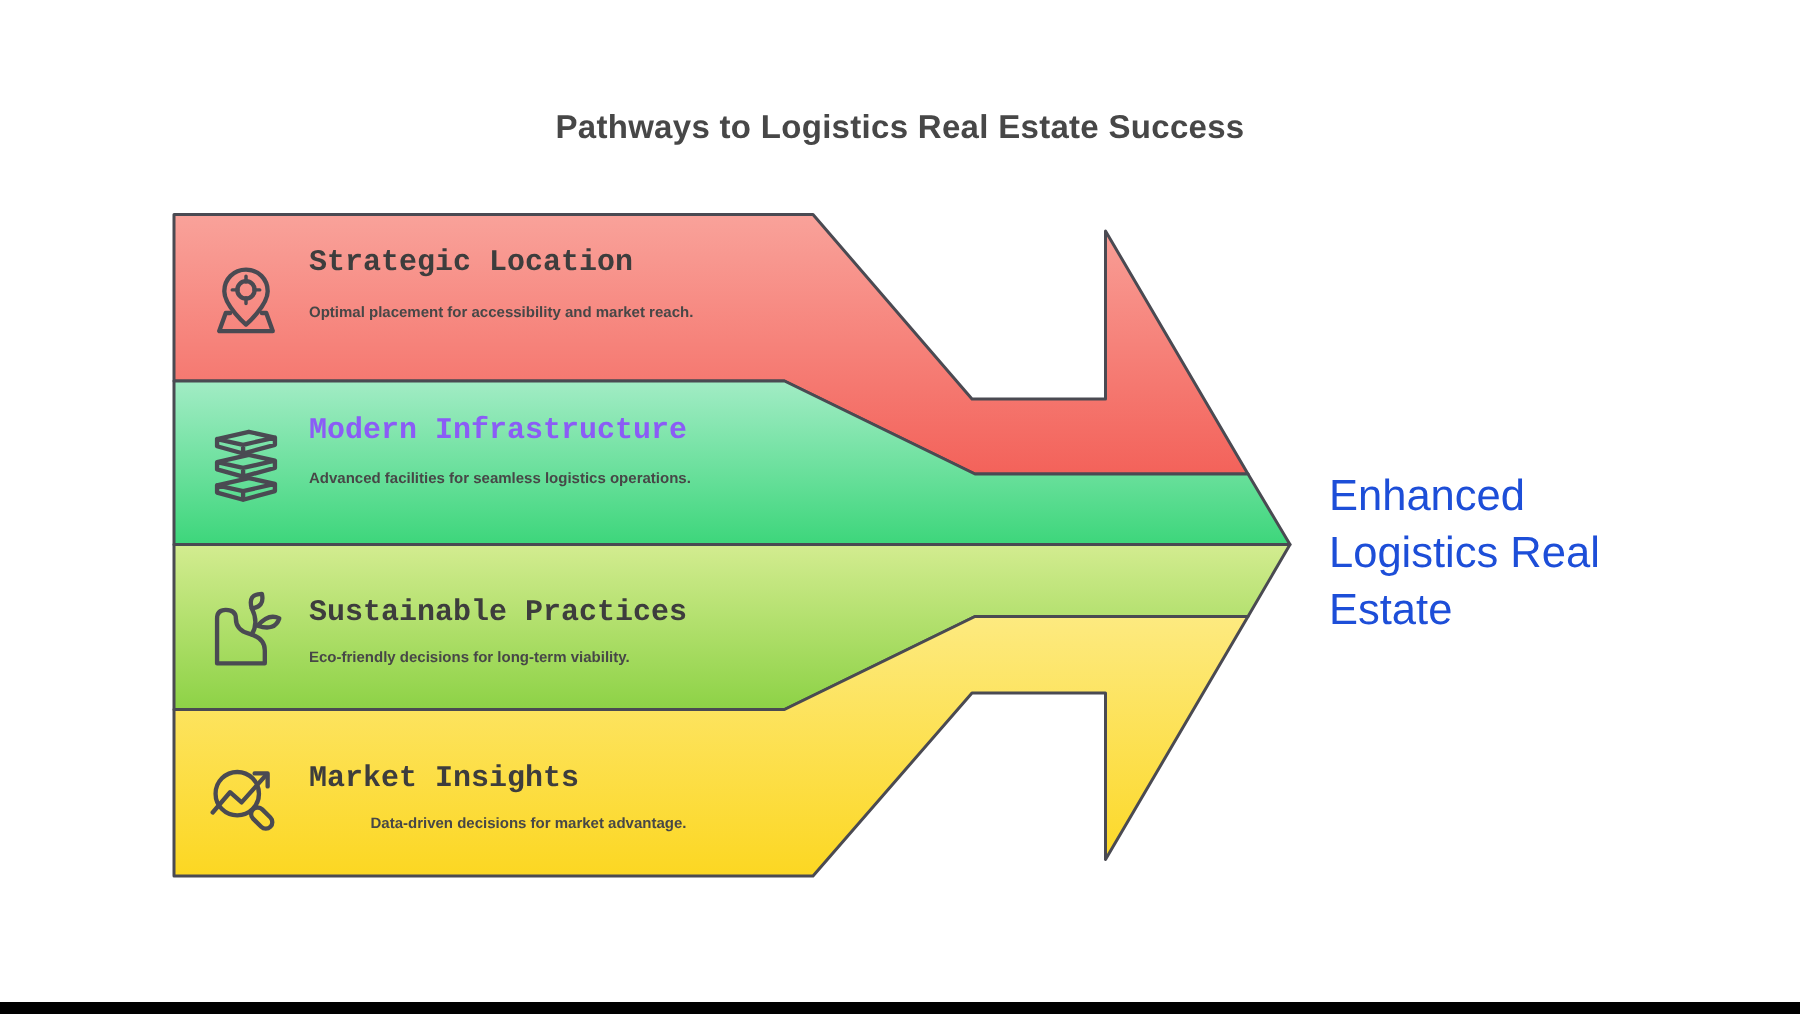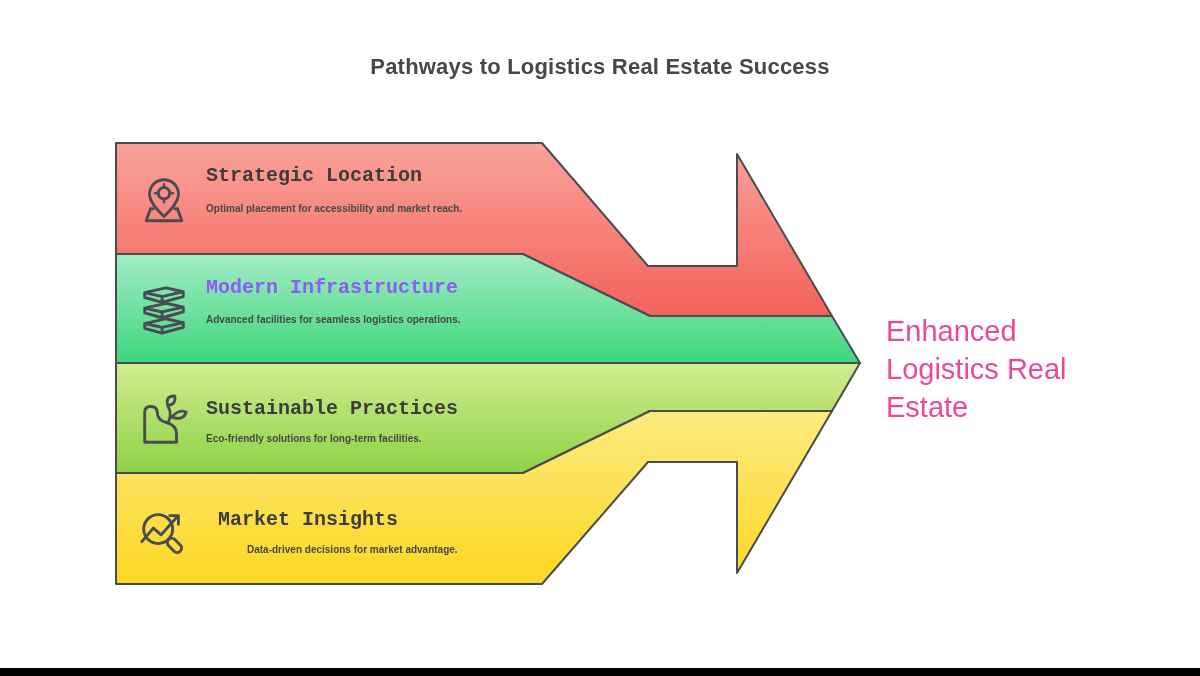--- a/index.html
+++ b/index.html
@@ -1,41 +1,41 @@
 <!DOCTYPE html>
 <html style="--outline: #4A4A52;"><head>
 <meta charset="utf-8">
 <style>
   html,body{margin:0;padding:0;background:#ffffff;}
   .canvas{
     position:relative;width:1200px;height:676px;overflow:hidden;background:#ffffff;
     font-family:"Liberation Sans",sans-serif;
   }
   .title{
-    position:absolute;top:54px;left:0;width:1200px;text-align:center;
+    position:absolute;top:72px;left:0;width:1200px;text-align:center;
     font-size:22px;font-weight:bold;color:#474747;letter-spacing:.2px;
   }
   .shape-svg{position:absolute;left:0;top:0;}
   .band-shape{stroke:var(--outline);stroke-width:2;stroke-linejoin:round;}
   .icon{position:absolute;width:54px;height:56px;}
   .icon svg{stroke:var(--outline);fill:none;stroke-width:3;stroke-linecap:round;stroke-linejoin:round;}
   .icon-1{left:137px;top:173px;}
   .icon-2{left:137px;top:284px;}
   .icon-3{left:137px;top:394px;}
   .icon-4{left:136px;top:505px;}
   .band-heading{
     position:absolute;left:206px;font-size:20px;font-weight:bold;color:#3d3d3d;font-family:Liberation Mono, monospace;
   }
   .band-desc{
     position:absolute;left:206px;font-size:10px;font-weight:bold;color:#474747;line-height:16px;
   }
   .h-1{top:164px;} .d-1{top:201px;width:292px;}
   .h-2{top:276px;} .d-2{top:312px;width:304px;}
   .h-3{top:397px;} .d-3{top:431px;width:420px;}
-  .h-4{top:508px;margin-left:12px;} .d-4{top:542px;width:420px;}
+  .h-4{top:508px;} .d-4{top:542px;width:420px;}
   .result-label{
     position:absolute;left:886px;top:312px;width:200px;
     font-size:29px;line-height:38px;color:#58595b;font-weight:400;
   }
   .bottom-bar{position:absolute;left:0;top:668px;width:1200px;height:8px;background:#000000;}
 </style>
 </head>
 <body>
 
 <div class="canvas">
@@ -90,29 +90,29 @@
 
   <div class="icon icon-3">
     <svg viewBox="0 0 56 56">
       <path d="M8 50 L8 19 Q8 13 14 13 Q21 13 21 19 Q21 27 30 29.5 Q41 32.5 41 41 L41 50 Z"></path>
       <path d="M32 30 Q37 22 32 12"></path>
       <path d="M32 12 Q29 2 39 2 Q41 11 32 12 Z"></path>
       <path d="M36 24 Q44 15 51 19 Q48 28 36 24 Z"></path>
     </svg>
   </div>
   <div class="band-heading h-3" style="color: rgb(61, 61, 61);">Sustainable Practices</div>
-  <div class="band-desc d-3" style="color: rgb(71, 71, 71);">Eco-friendly solutions for long-term facilities.</div>
+  <div class="band-desc d-3" style="color: rgb(71, 71, 71);">Eco-friendly decisions for long-term viability.</div>
 
   <div class="icon icon-4">
     <svg viewBox="0 0 56 56">
       <circle cx="23" cy="25" r="15"></circle>
       <rect x="33" y="33.5" width="17" height="9" rx="4.5" transform="rotate(45 36 38)"></rect>
       <path d="M6 38 L18 24 L26 31 L43 12"></path>
       <path d="M35 11 H44 V20"></path>
     </svg>
   </div>
   <div class="band-heading h-4" style="color: rgb(61, 61, 61);">Market Insights</div>
   <div class="band-desc d-4" style="color: rgb(71, 71, 71); margin-left: 41px;">Data-driven decisions for market advantage.</div>
 
-  <div class="result-label" style="color: #ec4899;">Enhanced Logistics Real Estate</div>
+  <div class="result-label" style="color: #1d4ed8;">Enhanced Logistics Real Estate</div>
 
   <div class="bottom-bar" style="background: rgb(0, 0, 0);"></div>
 </div>
 
 </body></html>

